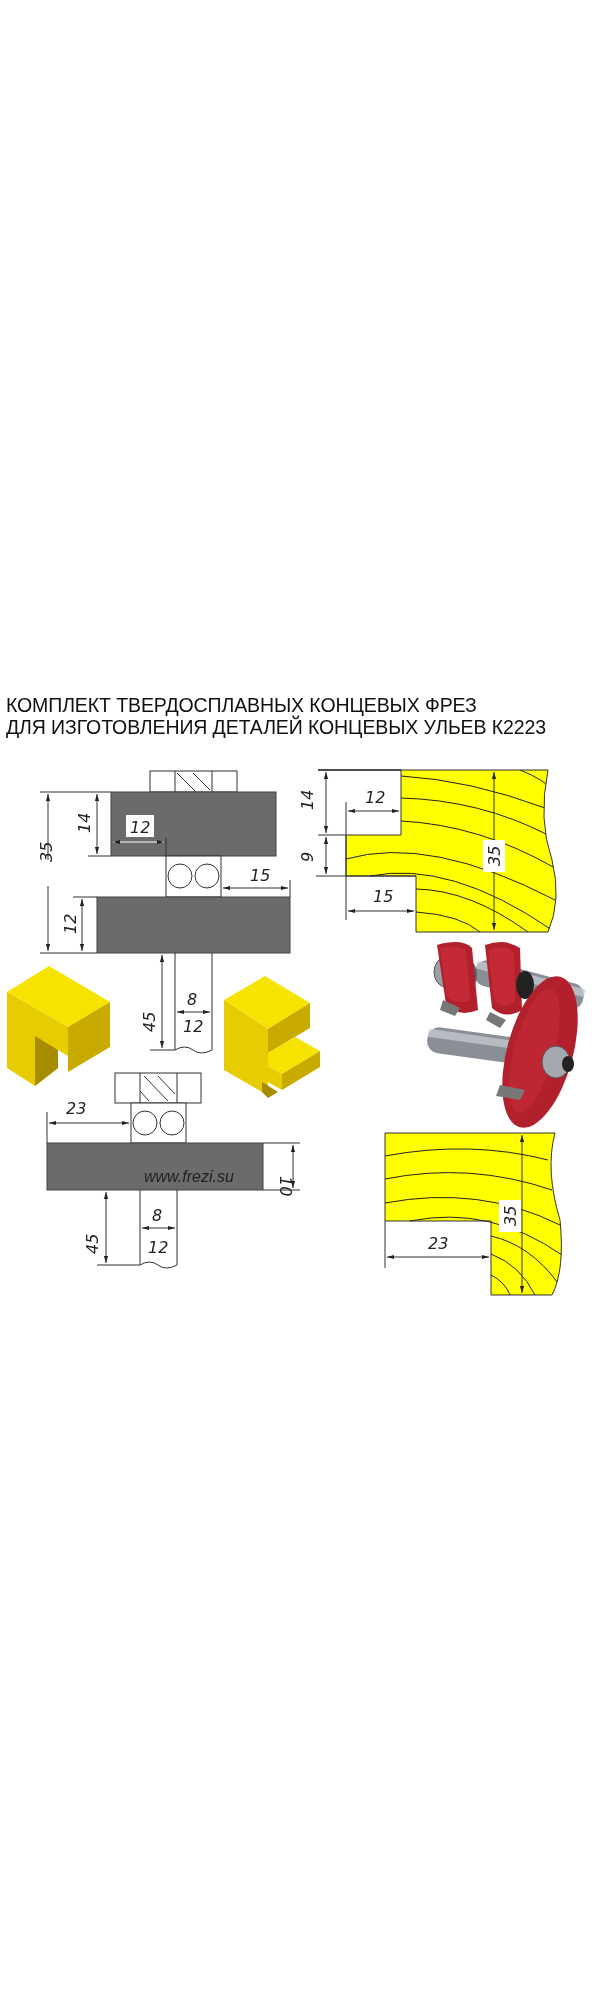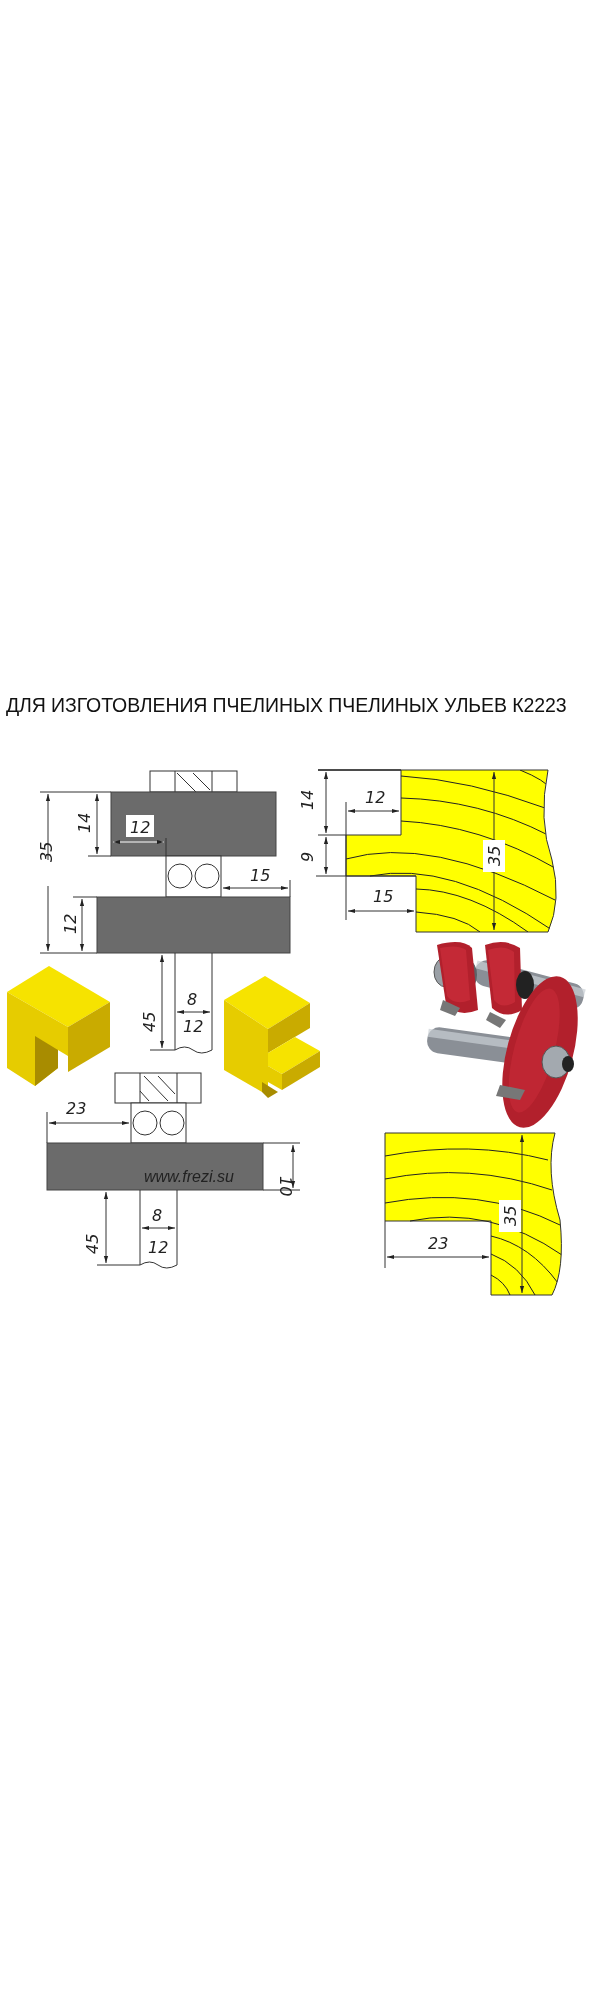--- a/index.html
+++ b/index.html
@@ -7,21 +7,22 @@
   .title { position:absolute; left:6px; top:694px; width:594px; font-size:19.5px; line-height:22px; color:#111; letter-spacing:-0.1px; }
   .title div { white-space:nowrap; }
   svg { position:absolute; left:0; top:0; }
   .dim { font-family:"DejaVu Sans", sans-serif; font-style:italic; font-size:16px; fill:#222; }
   .wm { font-family:"Liberation Sans", sans-serif; font-style:italic; font-size:16px; fill:#222; }
 </style>
 </head>
 <body>
 
 <div class="title">
-  <div>ДЛЯ ИЗГОТОВЛЕНИЯ ПЧЕЛИНЫХ ПЧЕЛИНЫХ УЛЬЕВ К2223</div>
+  <div>КОМПЛЕКТ ТВЕРДОСПЛАВНЫХ КОНЦЕВЫХ ФРЕЗ</div>
+  <div>ДЛЯ ИЗГОТОВЛЕНИЯ ДЕТАЛЕЙ КОНЦЕВЫХ УЛЬЕВ К2223</div>
 </div>
 
 <svg width="600" height="2000" viewBox="0 0 600 2000">
   <defs>
     <marker id="ar" viewBox="0 0 10 10" refX="10" refY="5" markerWidth="7" markerHeight="7" orient="auto-start-reverse">
       <path d="M0,2 L10,5 L0,8 z" fill="#222"></path>
     </marker>
     <clipPath id="clipTR">
         <path d="M318,770 L548,770 Q538,820 552,860 Q562,900 548,932 L318,932 Z"></path>
       </clipPath>

